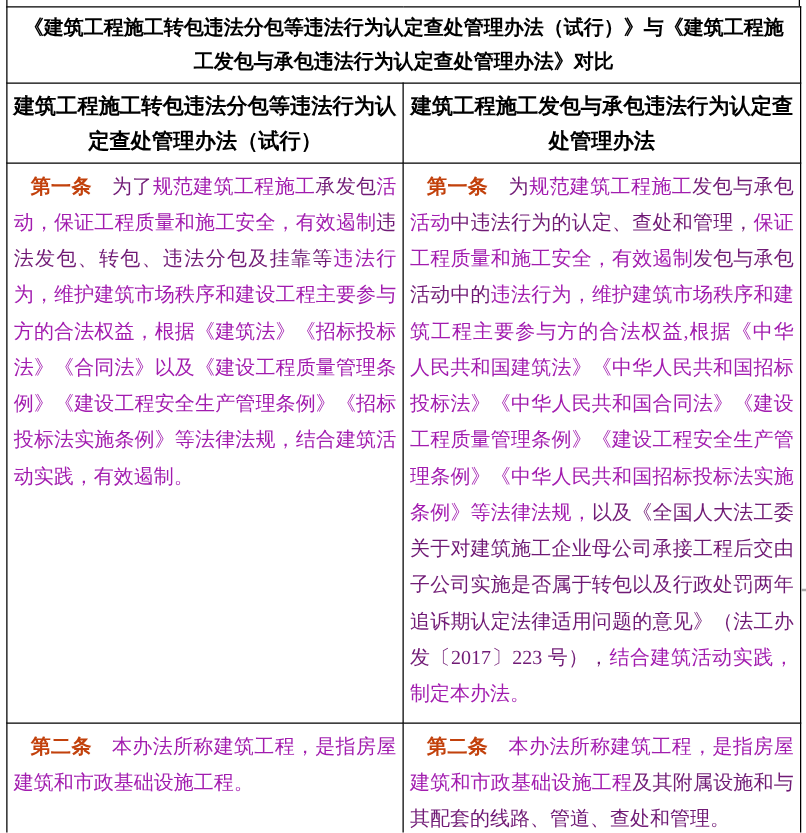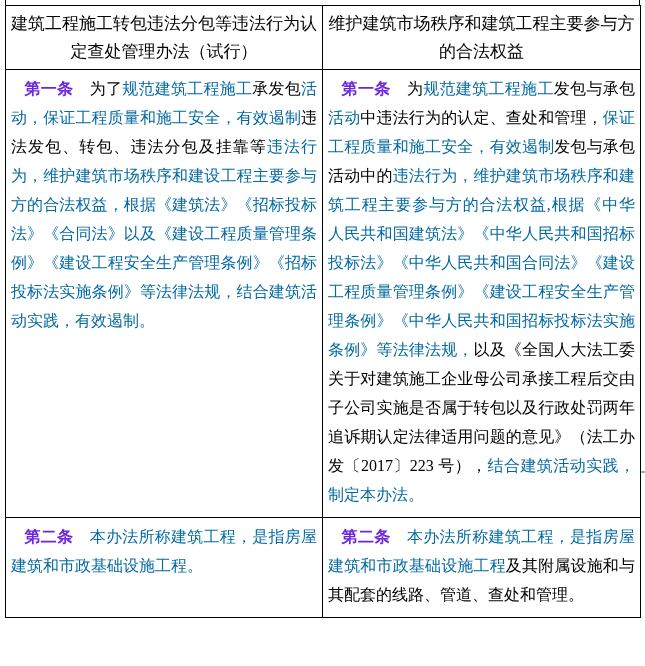--- a/index.html
+++ b/index.html
@@ -16,47 +16,50 @@
     position:absolute;left:5px;top:5px;width:635px;
     border-collapse:collapse;table-layout:fixed;background:#fff;
   }
   table.cmp td{border:1px solid #000;vertical-align:top;}
   td.title-cell{
     height:54px;padding:3px 6px;text-align:center;vertical-align:middle;
     font-weight:bold;font-size:16px;line-height:27px;
   }
   tr.header-row td{
     height:57px;padding:3px 5px;text-align:center;vertical-align:middle;
-    font-weight:normal;font-size:17px;line-height:28px;
+    font-weight:bold;font-size:17px;line-height:28px;
   }
   tr.body-row td{
     padding:4px 5px 8px 5px;font-size:16px;line-height:29px;text-align:justify;
   }
   tr.row-article-1 td{height:423px;}
   tr.row-article-2 td{height:84px;}
   tr.body-row p{margin:0;text-indent:0.85em;}
-  .seg-normal{color:#0369a1;}
-  .seg-red{color:#000000;}
-  .seg-bold{color:#6d28d9;font-weight:bold;margin-top:17px;}
+  .seg-normal{color:#a21caf;}
+  .seg-red{color:#701a75;}
+  .seg-bold{color:#c2410c;font-weight:bold;margin-top:17px;}
 </style>
 </head>
 <body>
 
 <div class="tick tick-left"></div>
 <div class="tick tick-right"></div>
 
 <table class="cmp">
   <colgroup>
     <col style="width:317px">
     <col style="width:318px">
   </colgroup>
   <tbody>
+    <tr class="title-row">
+      <td class="title-cell" colspan="2">《建筑工程施工转包违法分包等违法行为认定查处管理办法（试行）》与《建筑工程施工发包与承包违法行为认定查处管理办法》对比</td>
+    </tr>
     <tr class="header-row">
       <td>建筑工程施工转包违法分包等违法行为认定查处管理办法（试行）</td>
-      <td>维护建筑市场秩序和建筑工程主要参与方的合法权益</td>
+      <td>建筑工程施工发包与承包违法行为认定查处管理办法</td>
     </tr>
     <tr class="body-row row-article-1">
       <td>
         <p><span class="seg-bold">第一条　</span><span class="seg-red">为了</span><span class="seg-normal">规范建筑工程施工</span><span class="seg-red">承发包</span><span class="seg-normal">活动，保证工程质量和施工安全，有效遏制</span><span class="seg-red">违法发包、转包、违法分包及挂靠等</span><span class="seg-normal">违法行为，维护建筑市场秩序和建设工程主要参与方的合法权益，根据《建筑法》《招标投标法》《合同法》以及《建设工程质量管理条例》《建设工程安全生产管理条例》《招标投标法实施条例》等法律法规，结合建筑活动实践，有效遏制。</span></p>
       </td>
       <td>
         <p><span class="seg-bold">第一条　</span><span class="seg-red">为</span><span class="seg-normal">规范建筑工程施工</span><span class="seg-red">发包与承包</span><span class="seg-normal">活动</span><span class="seg-red">中违法行为的认定、查处和管理，</span><span class="seg-normal">保证工程质量和施工安全，有效遏制</span><span class="seg-red">发包与承包活动中的</span><span class="seg-normal">违法行为，维护建筑市场秩序和建筑工程主要参与方的合法权益,根据《中华人民共和国建筑法》《中华人民共和国招标投标法》《中华人民共和国合同法》《建设工程质量管理条例》《建设工程安全生产管理条例》《中华人民共和国招标投标法实施条例》等法律法规，</span><span class="seg-red">以及《全国人大法工委关于对建筑施工企业母公司承接工程后交由子公司实施是否属于转包以及行政处罚两年追诉期认定法律适用问题的意见》（法工办发〔2017〕223 号），</span><span class="seg-normal">结合建筑活动实践，制定本办法。</span></p>
       </td>
     </tr>
     <tr class="body-row row-article-2">

